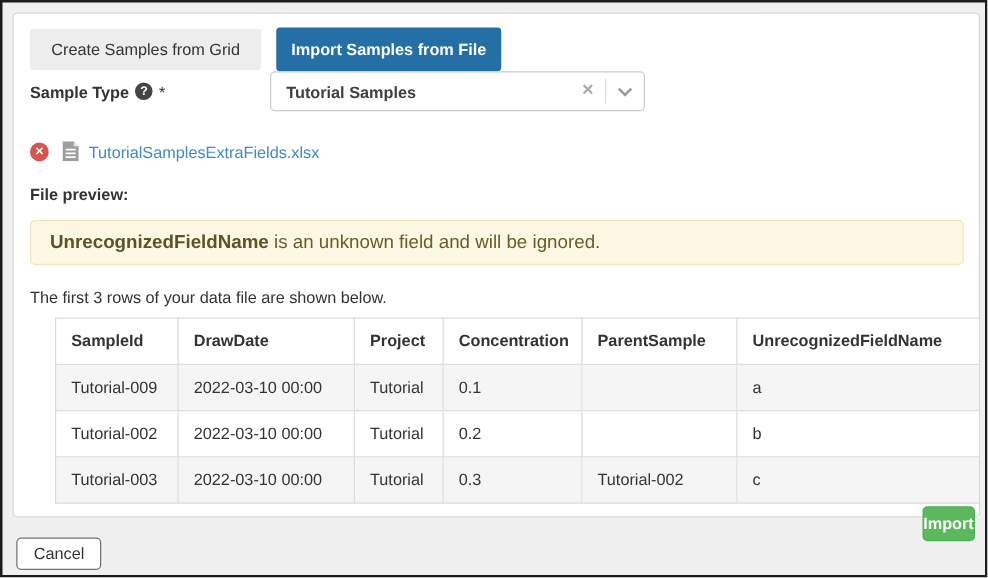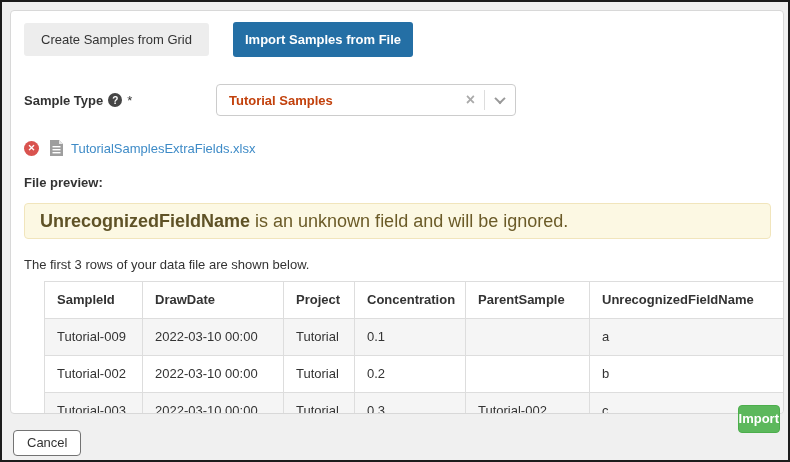--- a/index.html
+++ b/index.html
@@ -11,42 +11,42 @@
   .frame {
     position:relative; width:790px; height:462px;
     border:2px solid #1c1c1c; background:#f0f0f0; overflow:hidden;
   }
   .panel {
     position:absolute; left:8px; top:8px; width:774px; height:404px;
     background:#fff; border:1px solid #d8d8d8; border-radius:4px;
     padding:11px 13px 0 13px; overflow:hidden;
   }
   
-  .tabs-row { display:flex; align-items:center; gap:24px; }
+  .tabs-row { display:flex; align-items:center; gap:12px; }
   .btn-tab {
     font-size:13px; border:none; border-radius:3px; cursor:pointer;
     padding:9px 17px; line-height:15px;
   }
   .btn-tab.inactive { background:#ededed; color:#333; }
   .btn-tab.active { background:#246fa5; color:#fff; font-weight:bold; padding:10px 12px; }
   
-  .sample-type-row { display:flex; align-items:center; margin-top:27px; height:32px; }
+  .sample-type-row { display:flex; align-items:center; margin-top:0; height:32px; }
   .sample-type-label { width:192px; display:flex; align-items:center; gap:5px;
     font-size:13px; font-weight:bold; color:#333; }
   .help-icon {
     width:14px; height:14px; border-radius:50%; background:#454545; color:#fff;
     font-size:10px; font-weight:bold; display:inline-flex; align-items:center;
     justify-content:center; cursor:pointer;
   }
   .required-star { font-weight:normal; color:#333; }
   .select-box {
     width:300px; height:32px; border:1px solid #ccc; border-radius:4px;
     display:flex; align-items:center; background:#fff; cursor:pointer;
   }
-  .select-value { flex:1; padding:0 12px; font-size:13px; font-weight:600; color:#c2410c;
+  .select-value { flex:1; padding:0 12px; font-size:13px; font-weight:600; color:#404040;
     white-space:nowrap; overflow:hidden; }
   .select-clear { color:#aaa; font-size:16px; font-weight:bold; padding:0 9px; cursor:pointer; line-height:1; }
   .select-divider { width:1px; height:20px; background:#ddd; }
   .select-arrow-wrap { width:30px; display:flex; align-items:center; justify-content:center; cursor:pointer; }
   .chevron-down {
     width:8px; height:8px; border-right:2px solid #999; border-bottom:2px solid #999;
     transform:rotate(45deg) translate(-1px,-1px);
   }
   
   .file-row { display:flex; align-items:center; margin-top:23px; height:18px; }
@@ -54,21 +54,21 @@
     width:15px; height:15px; border-radius:50%; background:#d9534f; color:#fff;
     display:inline-flex; align-items:center; justify-content:center;
     font-size:9px; font-weight:bold; cursor:pointer; flex:0 0 auto;
   }
   .doc-icon { margin-left:11px; margin-right:8px; display:inline-flex; flex:0 0 auto; }
   .file-link { font-size:13px; color:#3e8bc7; text-decoration:none; cursor:pointer; }
   
   .preview-heading { margin-top:18px; font-size:13px; font-weight:bold; color:#333; }
   .warning-box {
     margin-top:13px; width:747px; background:#fcf8e3; border:1px solid #f1e5bc;
-    border-radius:4px; padding:10px 15px; font-size:18px; color:#6b5b28; line-height:14px;
+    border-radius:4px; padding:10px 15px; font-size:15px; color:#6b5b28; line-height:14px;
   }
   .warning-box b { color:#5f5226; }
   .rows-note { margin-top:18px; font-size:13px; color:#333; }
   
   table.preview-table { margin-top:9px; width:747px; border-collapse:collapse; table-layout:fixed;margin-left:20px; }
   .preview-table th, .preview-table td {
     border:1px solid #ddd; font-size:13px; color:#333; text-align:left;
     padding:10px 12px; line-height:16px; overflow:hidden; white-space:nowrap;
   }
   .preview-table th { font-weight:bold; background:#fff; }

